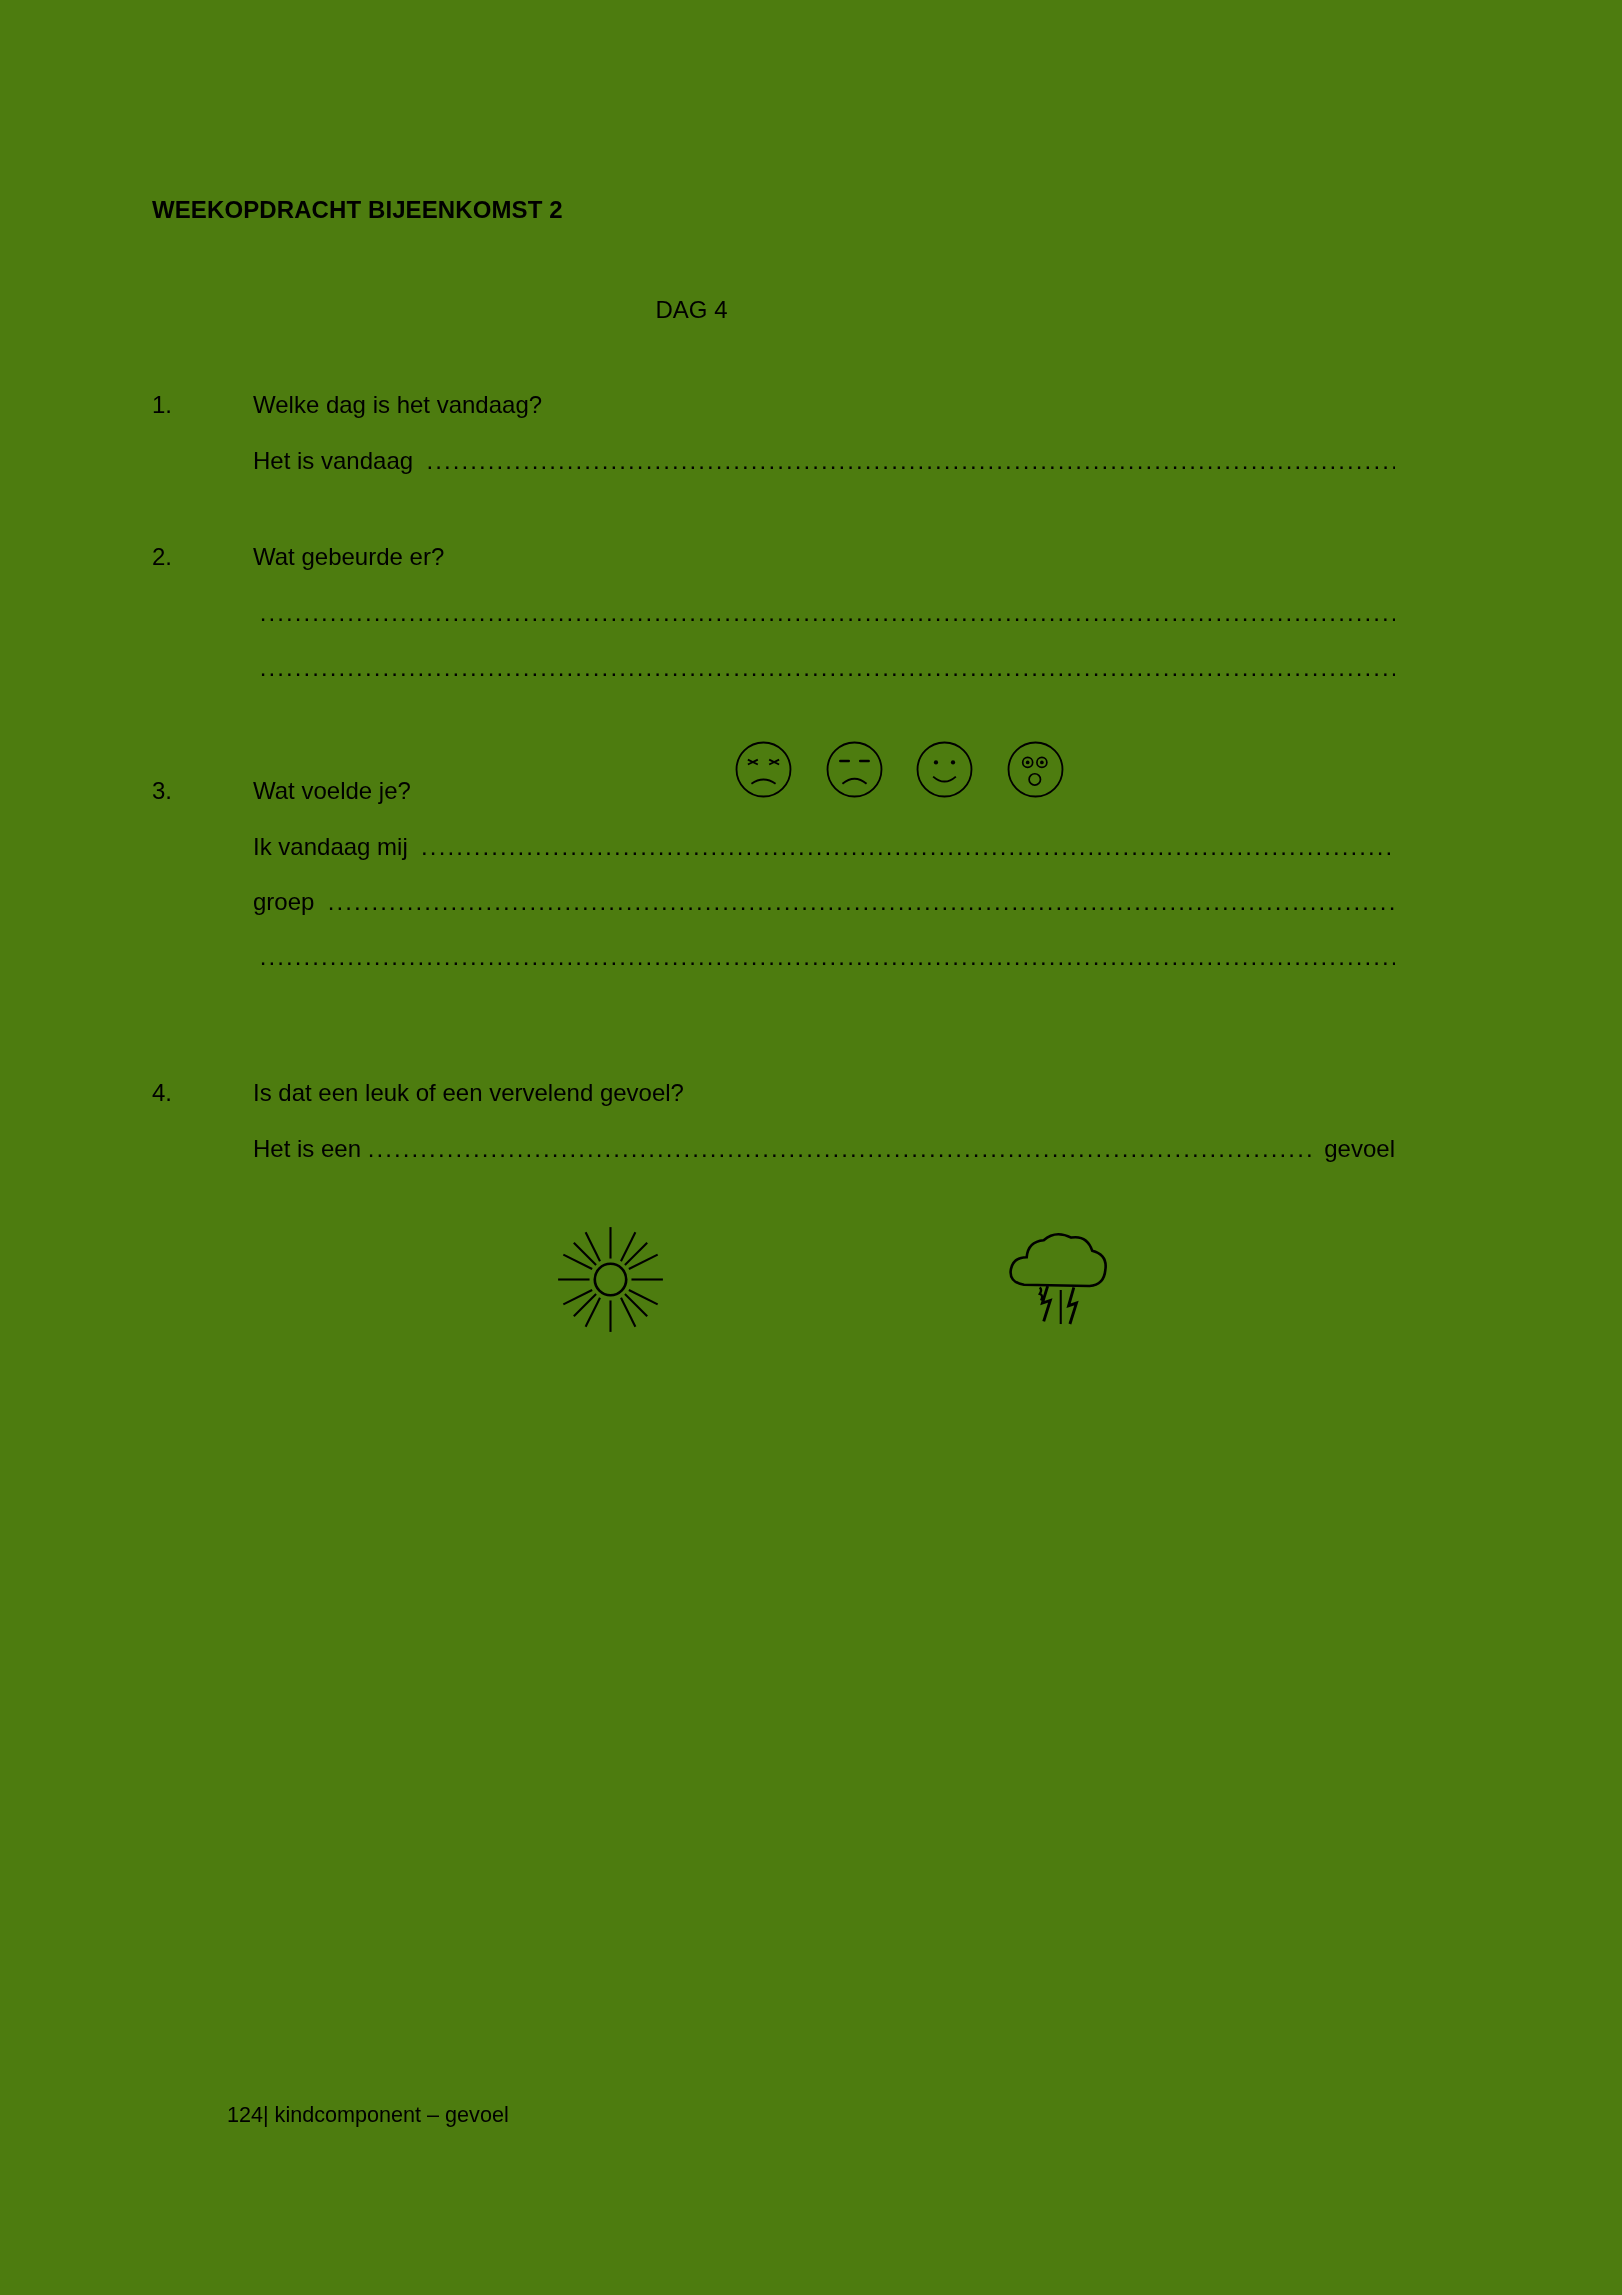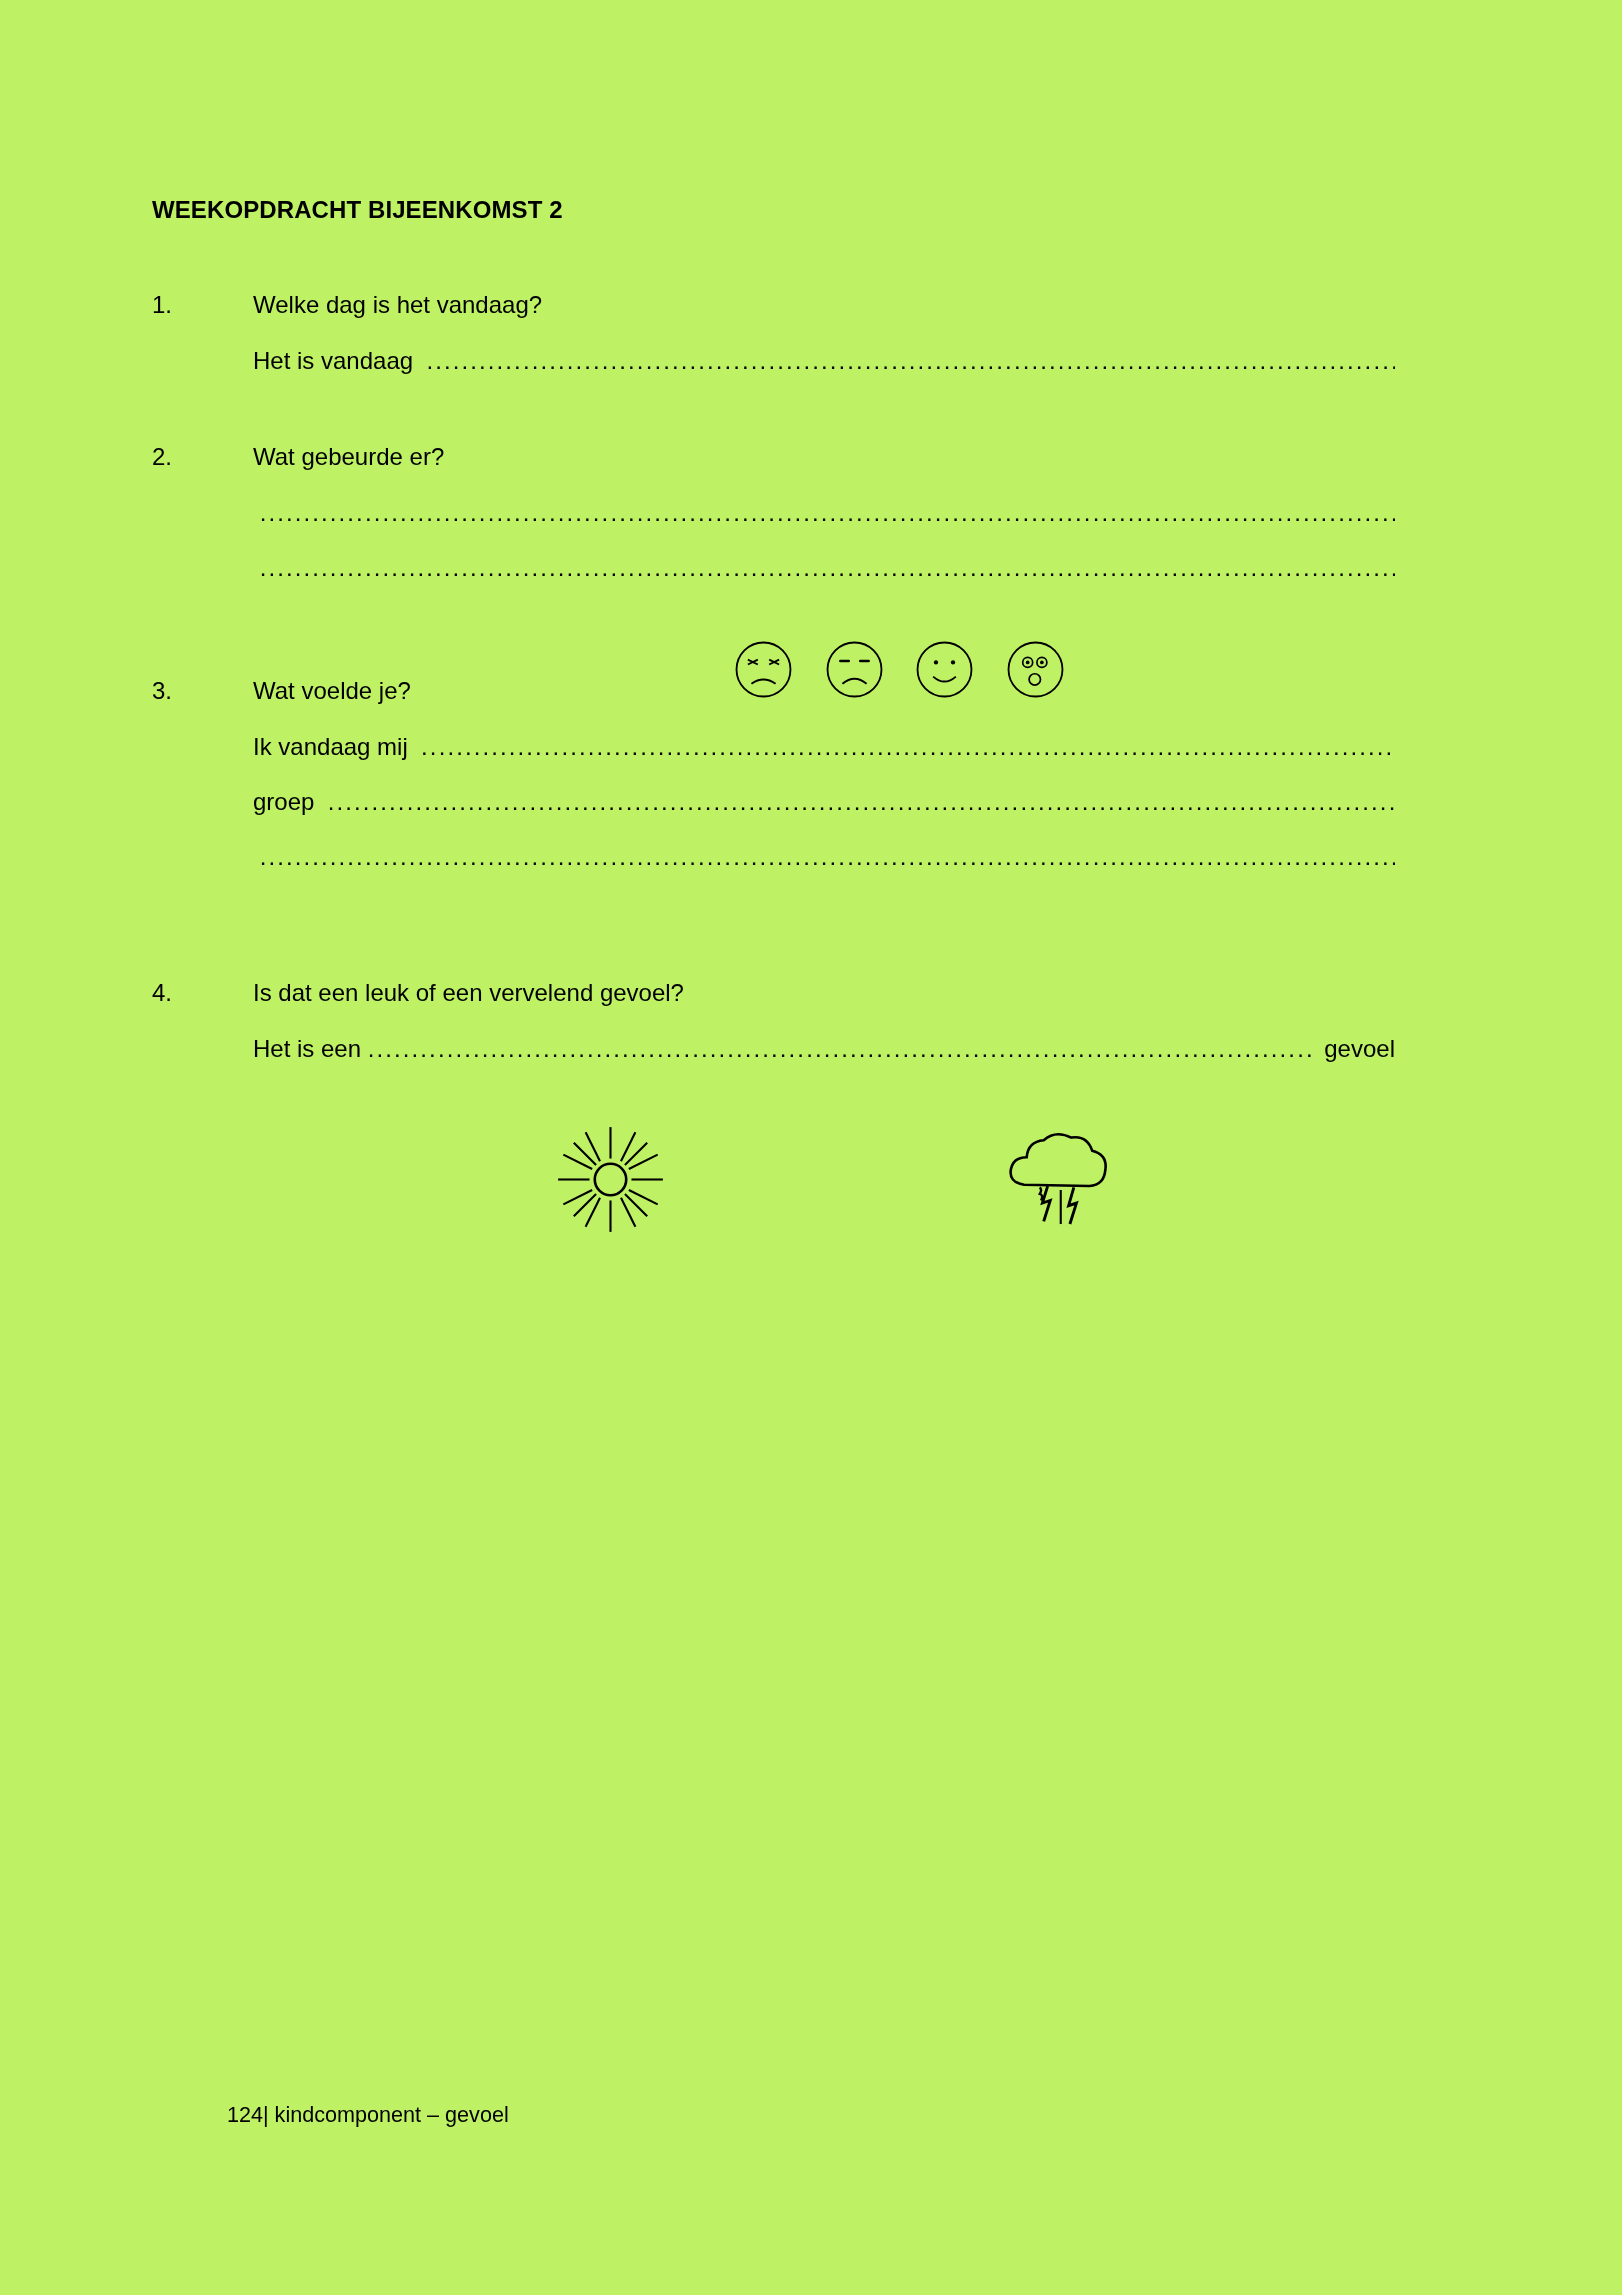--- a/index.html
+++ b/index.html
@@ -8,21 +8,21 @@
     background: #ffffff;
   }
   body {
     font-family: "Liberation Sans", sans-serif;
     color: #000000;
   }
   .page {
     position: relative;
     width: 1623px;
     height: 2295px;
-    background: #bef264;
+    background: #4d7c0f;
     box-sizing: border-box;
     overflow: hidden;
   }
   .content {
     position: absolute;
     left: 152px;
     top: 196px;
     width: 1243px;
   }
 
@@ -138,20 +138,21 @@
 </style>
 </head>
 <body>
 
 <div class="page">
 
   <div class="content">
 
     <h1 class="doc-title">WEEKOPDRACHT BIJEENKOMST 2</h1>
 
+    <div class="day-title">DAG 4</div>
 
     <div class="question-block">
       <div class="q-row">
         <div class="q-num">1.</div>
         <div class="q-text">Welke dag is het vandaag?</div>
       </div>
       <div class="answer-line">
         <span class="answer-label">Het is vandaag  </span>
         <span class="dots">......................................................................................................................................</span>
       </div>

